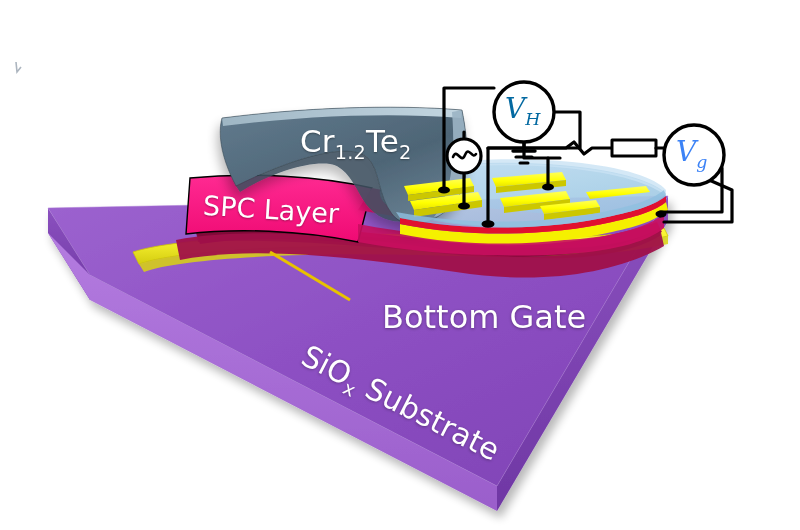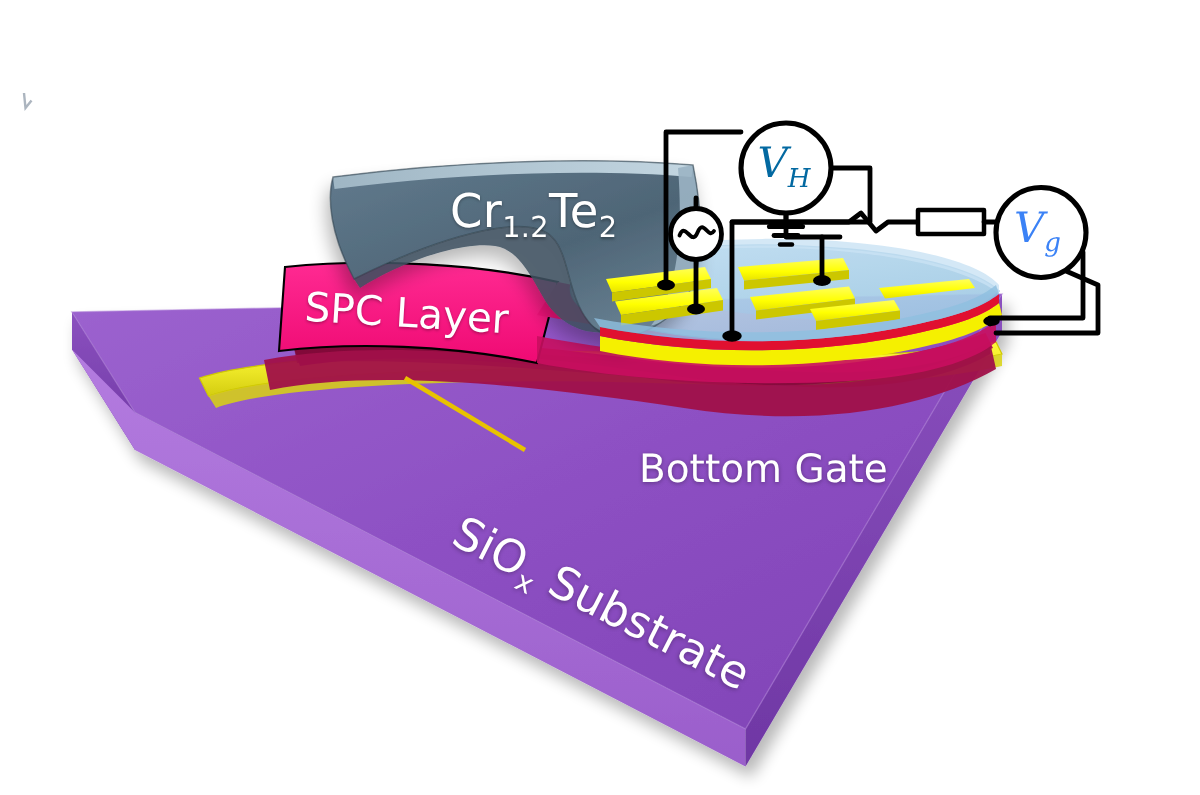--- a/index.html
+++ b/index.html
@@ -258,22 +258,22 @@
   </svg>
 
   <div class="lbl" style="left:252px;top:123px;font-size:31px;letter-spacing:.2px;
               text-shadow:0 1px 2px rgba(0,0,0,.35);margin-left:48px;">
     <span>Cr</span><span class="sub">1.2</span><span>Te</span><span class="sub">2</span>
   </div>
 
   <div class="lbl" style="left:203px;top:194px;font-size:27px;transform:rotate(3.5deg);
               text-shadow:0 1px 2px rgba(0,0,0,.3);">SPC Layer</div>
 
-  <div class="lbl" style="left:382px;top:298px;font-size:26px;
-              text-shadow:0 1px 3px rgba(0,0,0,.35);margin-left:44px;">Bottom Gate</div>
+  <div class="lbl" style="left:382px;top:298px;font-size:32px;
+              text-shadow:0 1px 3px rgba(0,0,0,.35);">Bottom Gate</div>
 
   <div class="lbl" style="left:312px;top:338px;font-size:30px;transform:rotate(27deg);
               transform-origin:left top;text-shadow:0 1px 3px rgba(0,0,0,.3);">
     <span>SiO</span><span class="sub">x</span><span> Substrate</span>
   </div>
 
   <div style="position:absolute;left:505px;top:92px;color:#0369a1;font-size:28px;
               font-family:'DejaVu Serif','Liberation Serif',serif;font-style:italic;">
     <span>V</span><span style="font-size:.62em;vertical-align:sub;">H</span>
   </div>

